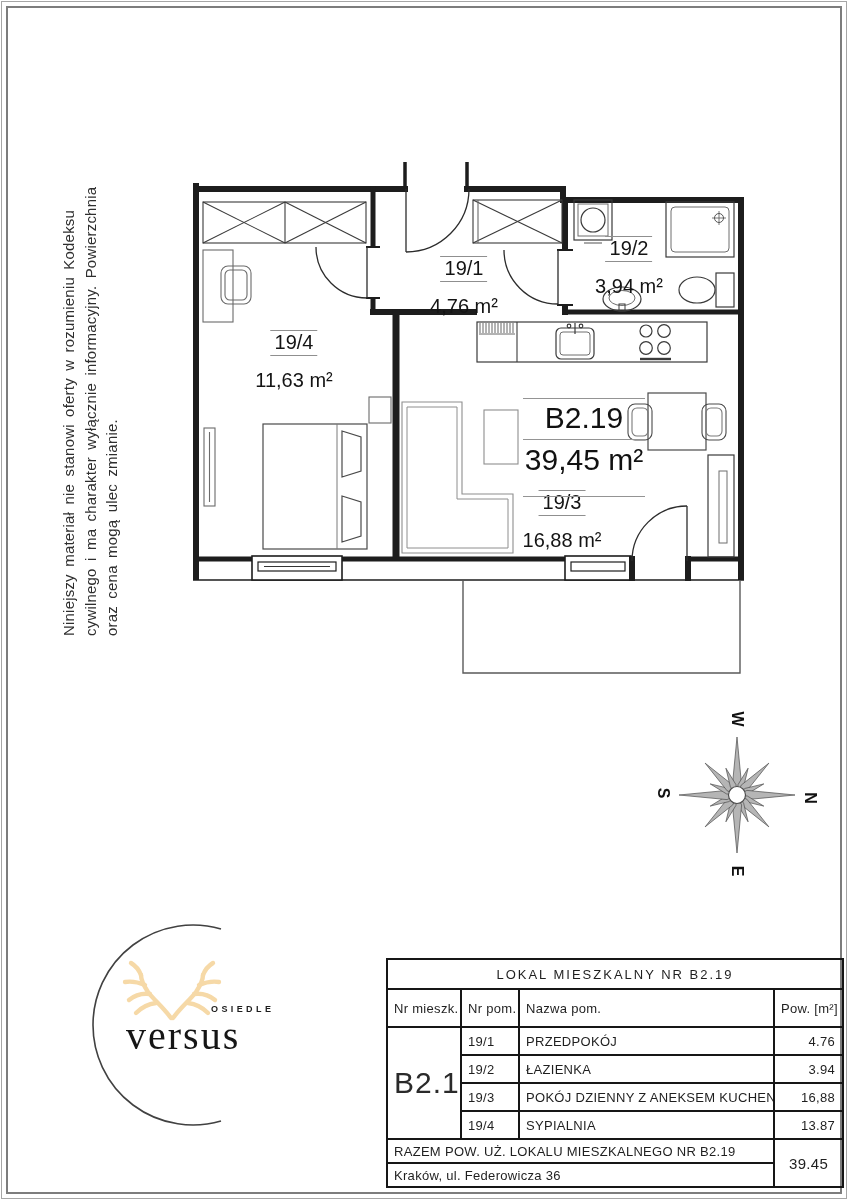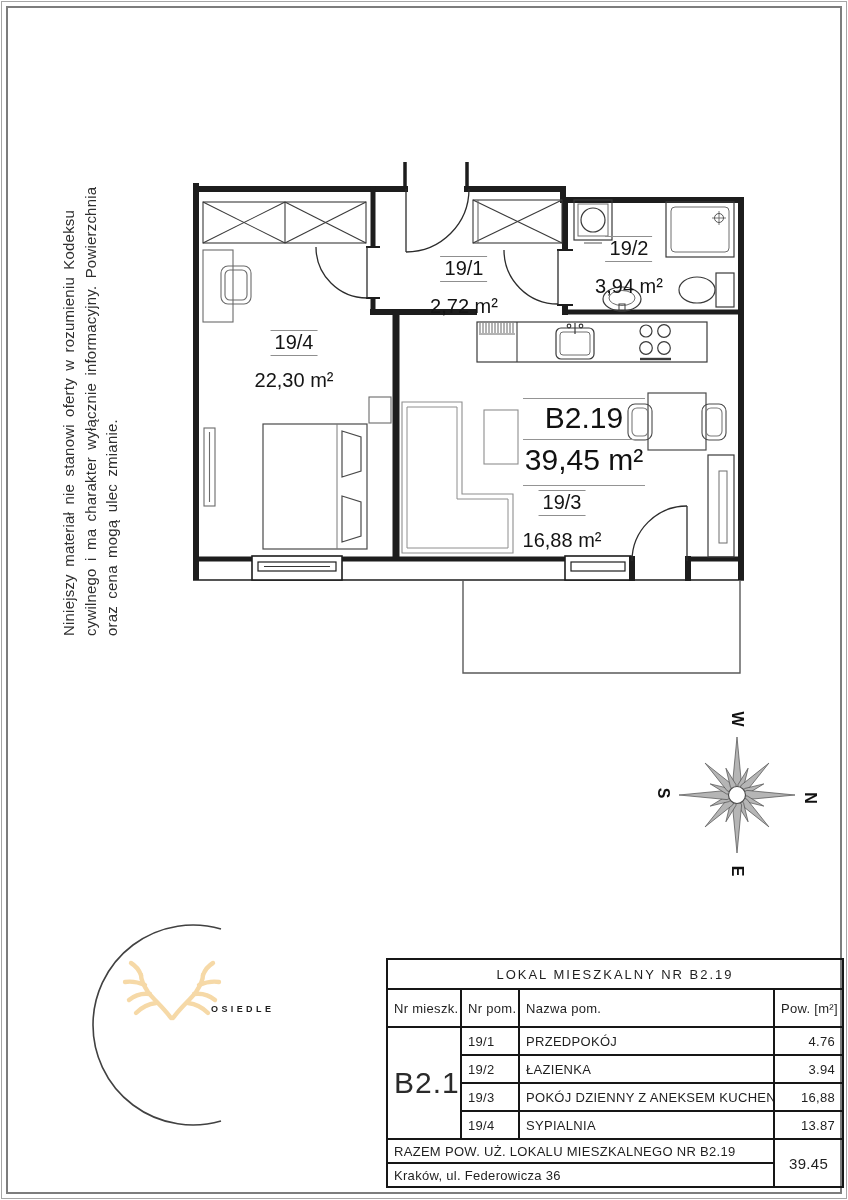--- a/index.html
+++ b/index.html
@@ -16,21 +16,21 @@
 
   
   .room-label{position:absolute;transform:translateX(-50%);text-align:center;color:#141414;}
   .room-label .num{display:inline-block;font-size:20px;border-top:1.2px solid #8f8f8f;
     border-bottom:1.2px solid #8f8f8f;padding:0 4px 1px;}
   .room-label .area{display:block;font-size:20px;margin-top:13px;white-space:nowrap;}
   .apt-label{position:absolute;transform:translateX(-50%);width:122px;text-align:center;color:#111;}
   .apt-num{display:block;font-size:30px;border-top:1.2px solid #949494;
     border-bottom:1.2px solid #949494;padding:2px 0 4px;}
   .apt-area{display:block;font-size:30px;border-bottom:1.2px solid #949494;
-    padding:3px 0 8px;white-space:nowrap;}
+    padding:3px 0 19px;white-space:nowrap;}
 
   
   .logo-osiedle{position:absolute;left:211px;top:1004px;font-size:9px;letter-spacing:3.4px;
     color:#1d1d1d;font-weight:bold;}
   .logo-versus{position:absolute;left:126px;top:1012px;font-family:"Liberation Serif",serif;
     font-size:40px;letter-spacing:2px;color:#161616;}
 
   
   .lokal-table{position:absolute;left:386px;top:958px;width:456px;border-collapse:collapse;
     table-layout:fixed;font-size:13px;color:#1f1f1f;letter-spacing:0.3px;}
@@ -271,40 +271,41 @@
   </svg>
 
   <div class="disclaimer">
     <div>Niniejszy materiał nie stanowi oferty w rozumieniu Kodeksu</div>
     <div>cywilnego i ma charakter wyłącznie informacyjny. Powierzchnia</div>
     <div>oraz cena mogą ulec zmianie.</div>
   </div>
 
   <div class="room-label" style="left:294px;top:330px">
     <span class="num">19/4</span>
-    <span class="area">22,30 m²</span>
+    <span class="area">11,63 m²</span>
   </div>
   <div class="room-label" style="left:464px;top:256px">
     <span class="num">19/1</span>
-    <span class="area">2,72 m²</span>
+    <span class="area">4,76 m²</span>
   </div>
   <div class="room-label" style="left:629px;top:236px">
     <span class="num">19/2</span>
     <span class="area">3,94 m²</span>
   </div>
   <div class="room-label" style="left:562px;top:490px">
     <span class="num">19/3</span>
     <span class="area">16,88 m²</span>
   </div>
   <div class="apt-label" style="left:584px;top:398px">
     <span class="apt-num">B2.19</span>
     <span class="apt-area">39,45 m²</span>
   </div>
 
   <div class="logo-osiedle">OSIEDLE</div>
+  <div class="logo-versus">versus</div>
 
   <table class="lokal-table">
     <colgroup>
         <col style="width:74px">
         <col style="width:58px">
         <col style="width:255px">
         <col style="width:69px">
       </colgroup>
     <tbody>
         <tr class="t-title">

